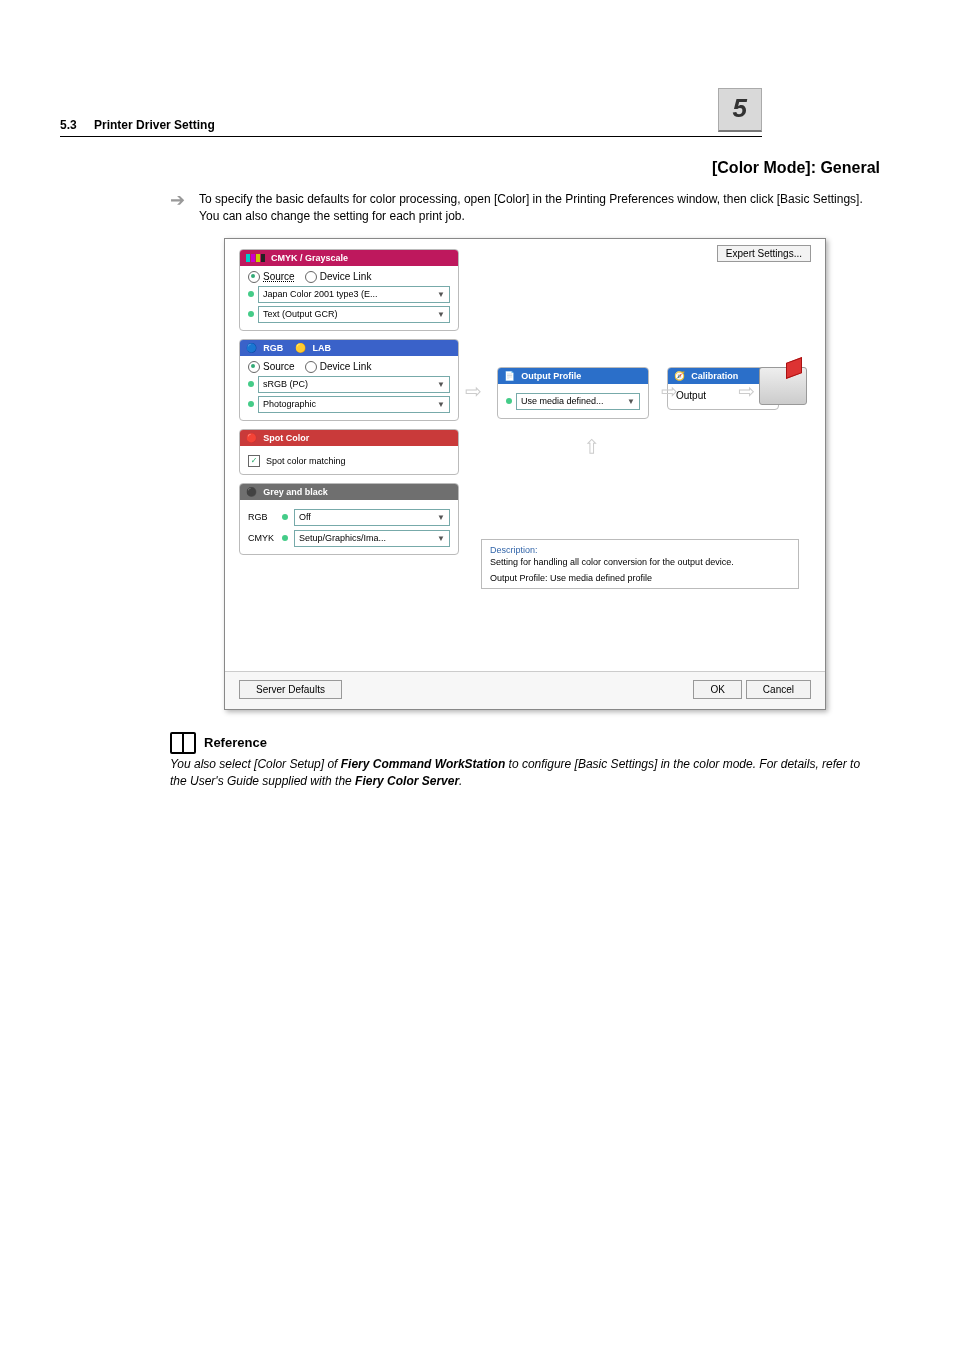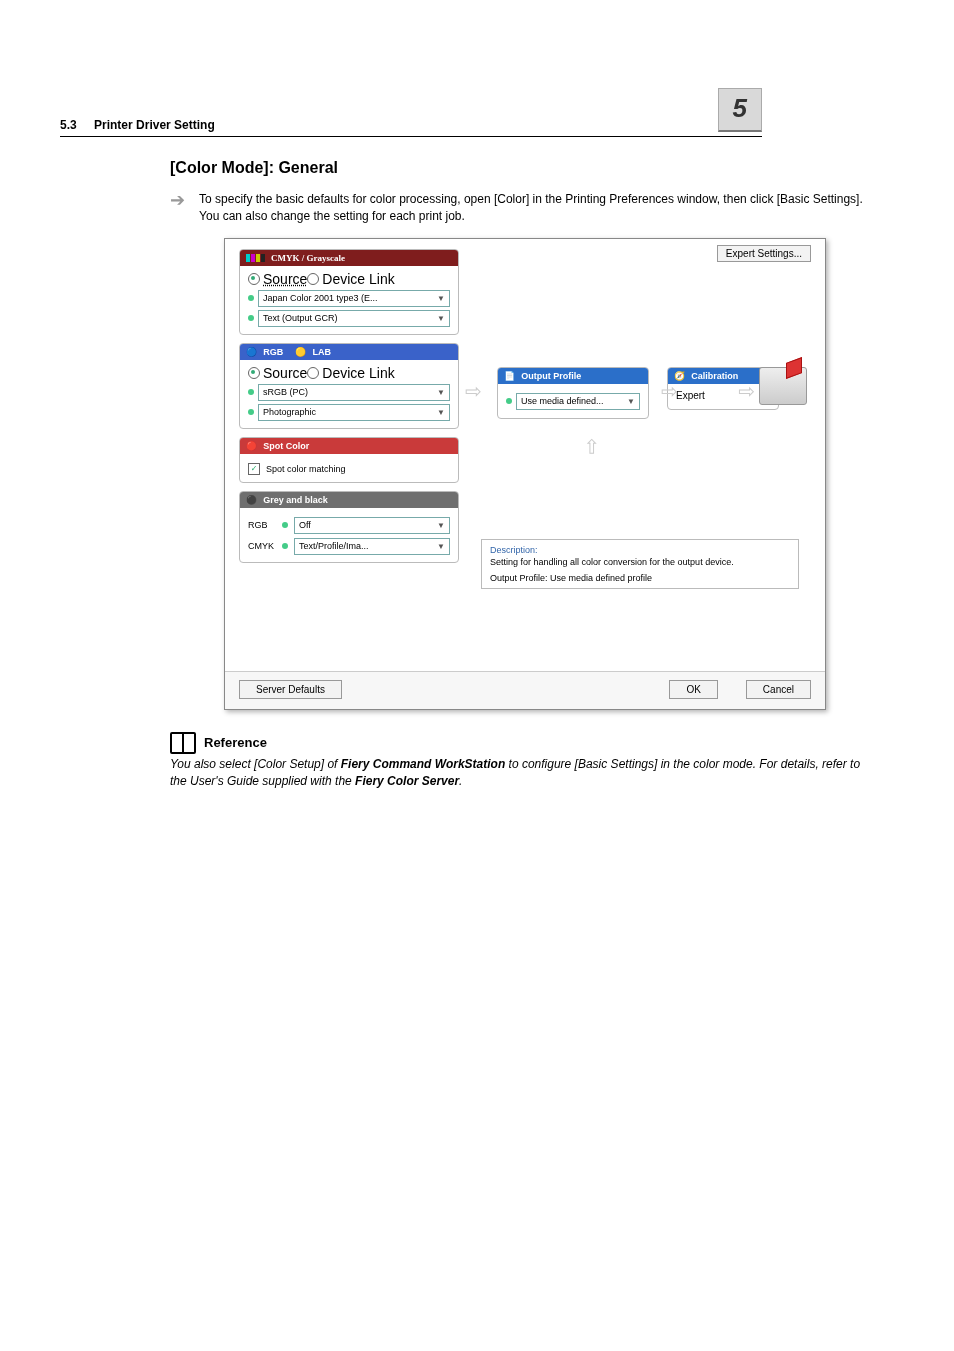--- a/index.html
+++ b/index.html
@@ -41,20 +41,21 @@
   }
   .hr-top { border: none; border-top: 1px solid #000; margin: 0; }
   .content {
     padding: 14px 0 0 110px;
     width: 710px;
   }
   .h3 {
     font-size: 16px;
     font-weight: bold;
     margin: 8px 0 14px 0;
+    text-align: right;
   }
   .arrow-row { display: flex; align-items: flex-start; gap: 14px; }
   .arrow-glyph { color: #999; font-size: 18px; line-height: 16px; margin-top: 1px; }
   .body-text { font-size: 12px; line-height: 1.45; }
 
   
   .dialog {
     width: 600px;
     margin: 12px auto 0 auto;
     border: 1px solid #888;
@@ -107,21 +108,21 @@
   .panel-head {
     display: flex;
     align-items: center;
     gap: 6px;
     padding: 3px 6px;
     color: #fff;
     font-size: 9px;
     font-weight: bold;
   }
   .panel-body { padding: 5px 8px 7px 8px; }
-  .radio-row { display: flex; align-items: center; font-size: 14px; margin-bottom: 3px; }
+  .radio-row { display: flex; gap: 10px; align-items: center; font-size: 10px; margin-bottom: 3px; }
   .radio-dot { width: 10px; height: 10px; border: 1px solid #666; border-radius: 50%; display: inline-block; position: relative; }
   .radio-dot.sel::after { content:""; position:absolute; top:2px; left:2px; width:4px; height:4px; background:#3a7; border-radius:50%; }
   .sel-field {
     display: flex; align-items: center; gap: 4px;
     font-size: 9px;
     margin-top: 3px;
   }
   .sel-field .dot { width:6px; height:6px; background:#4c8; border-radius:50%; display:inline-block; }
   .sel-box {
     flex: 1;
@@ -167,21 +168,21 @@
     padding:8px 14px 10px 14px;
     border-top:1px solid #ccc;
     background:#f7f7f7;
   }
   .btn{
     background:#f3f3f3;
     border:1px solid #999;
     padding:3px 16px;
     font-size:10px;
   }
-  .foot-btns{ display:flex; gap:28px;border-radius:6px; }
+  .foot-btns{ display:flex; gap:4px;border-radius:6px; }
 
   .ref-row { display:flex; align-items:center; gap:8px; margin-top:22px; }
   .ref-icon { width:22px; height:18px; border:2px solid #000; border-radius:2px; position:relative; }
   .ref-icon::before{content:""; position:absolute; left:50%; top:0; bottom:0; width:2px; background:#000; transform:translateX(-1px);}
   .ref-label { font-weight:bold; font-size:13px; }
   .ref-text { font-style:italic; font-size:12px; line-height:1.45; margin-top:2px; }
   .ref-text b{ font-style:italic; }
 
   .page-foot{
     position:absolute;
@@ -213,21 +214,21 @@
       <div class="body-text">To specify the basic defaults for color processing, open [Color] in the Printing Preferences window, then click [Basic Settings]. You can also change the setting for each print job.</div>
     </div>
 
     <div class="dialog">
       <div class="dlg-body">
         <div class="expert-btn">Expert Settings...</div>
 
         <div class="panel-col">
 
           <div class="panel">
-            <div class="panel-head" style="background:#7f1d1d;font-family:Liberation Serif, serif;">
+            <div class="panel-head" style="background:#be185d;">
               <span style="display:flex;gap:1px;">
                 <span style="width:4px;height:8px;background:#0cc;"></span>
                 <span style="width:4px;height:8px;background:#c0c;"></span>
                 <span style="width:4px;height:8px;background:#cc0;"></span>
                 <span style="width:4px;height:8px;background:#222;"></span>
               </span>
               <span>CMYK / Grayscale</span>
             </div>
             <div class="panel-body">
               <div class="radio-row">
@@ -316,21 +317,21 @@
                 <span class="dot" style="width:6px;height:6px;background:#4c8;border-radius:50%;display:inline-block;"></span>
                 <div class="sel-box" style="flex:1;">
                     <span>Off</span>
                     <span class="sel-arrow">▼</span>
                   </div>
               </div>
               <div class="row-inline">
                 <span style="width:28px;">CMYK</span>
                 <span class="dot" style="width:6px;height:6px;background:#4c8;border-radius:50%;display:inline-block;"></span>
                 <div class="sel-box" style="flex:1;">
-                    <span>Text/Profile/Ima...</span>
+                    <span>Setup/Graphics/Ima...</span>
                     <span class="sel-arrow">▼</span>
                   </div>
               </div>
             </div>
           </div>
         </div>
 
         <div class="right-panels">
           <div class="small-panel" style="width:150px;">
             <div class="panel-head" style="background:#2b6fc9;">
@@ -346,21 +347,21 @@
                   </div>
                 </div>
             </div>
           </div>
           <div class="small-panel" style="width:110px;">
             <div class="panel-head" style="background:#2b6fc9;">
               <span>🧭</span>
               <span>Calibration</span>
             </div>
             <div class="panel-body">
-              <span>Expert</span>
+              <span>Output</span>
             </div>
           </div>
         </div>
 
         <div class="flow-arrow" style="top:140px; left:240px;">⇨</div>
         <div class="flow-arrow" style="top:140px; left:436px;">⇨</div>
         <div class="flow-arrow" style="top:195px; left:358px; transform:rotate(-90deg);">⇨</div>
         <div class="flow-arrow" style="top:140px; right:70px;">⇨</div>
 
         <div class="printer-icon"></div>

